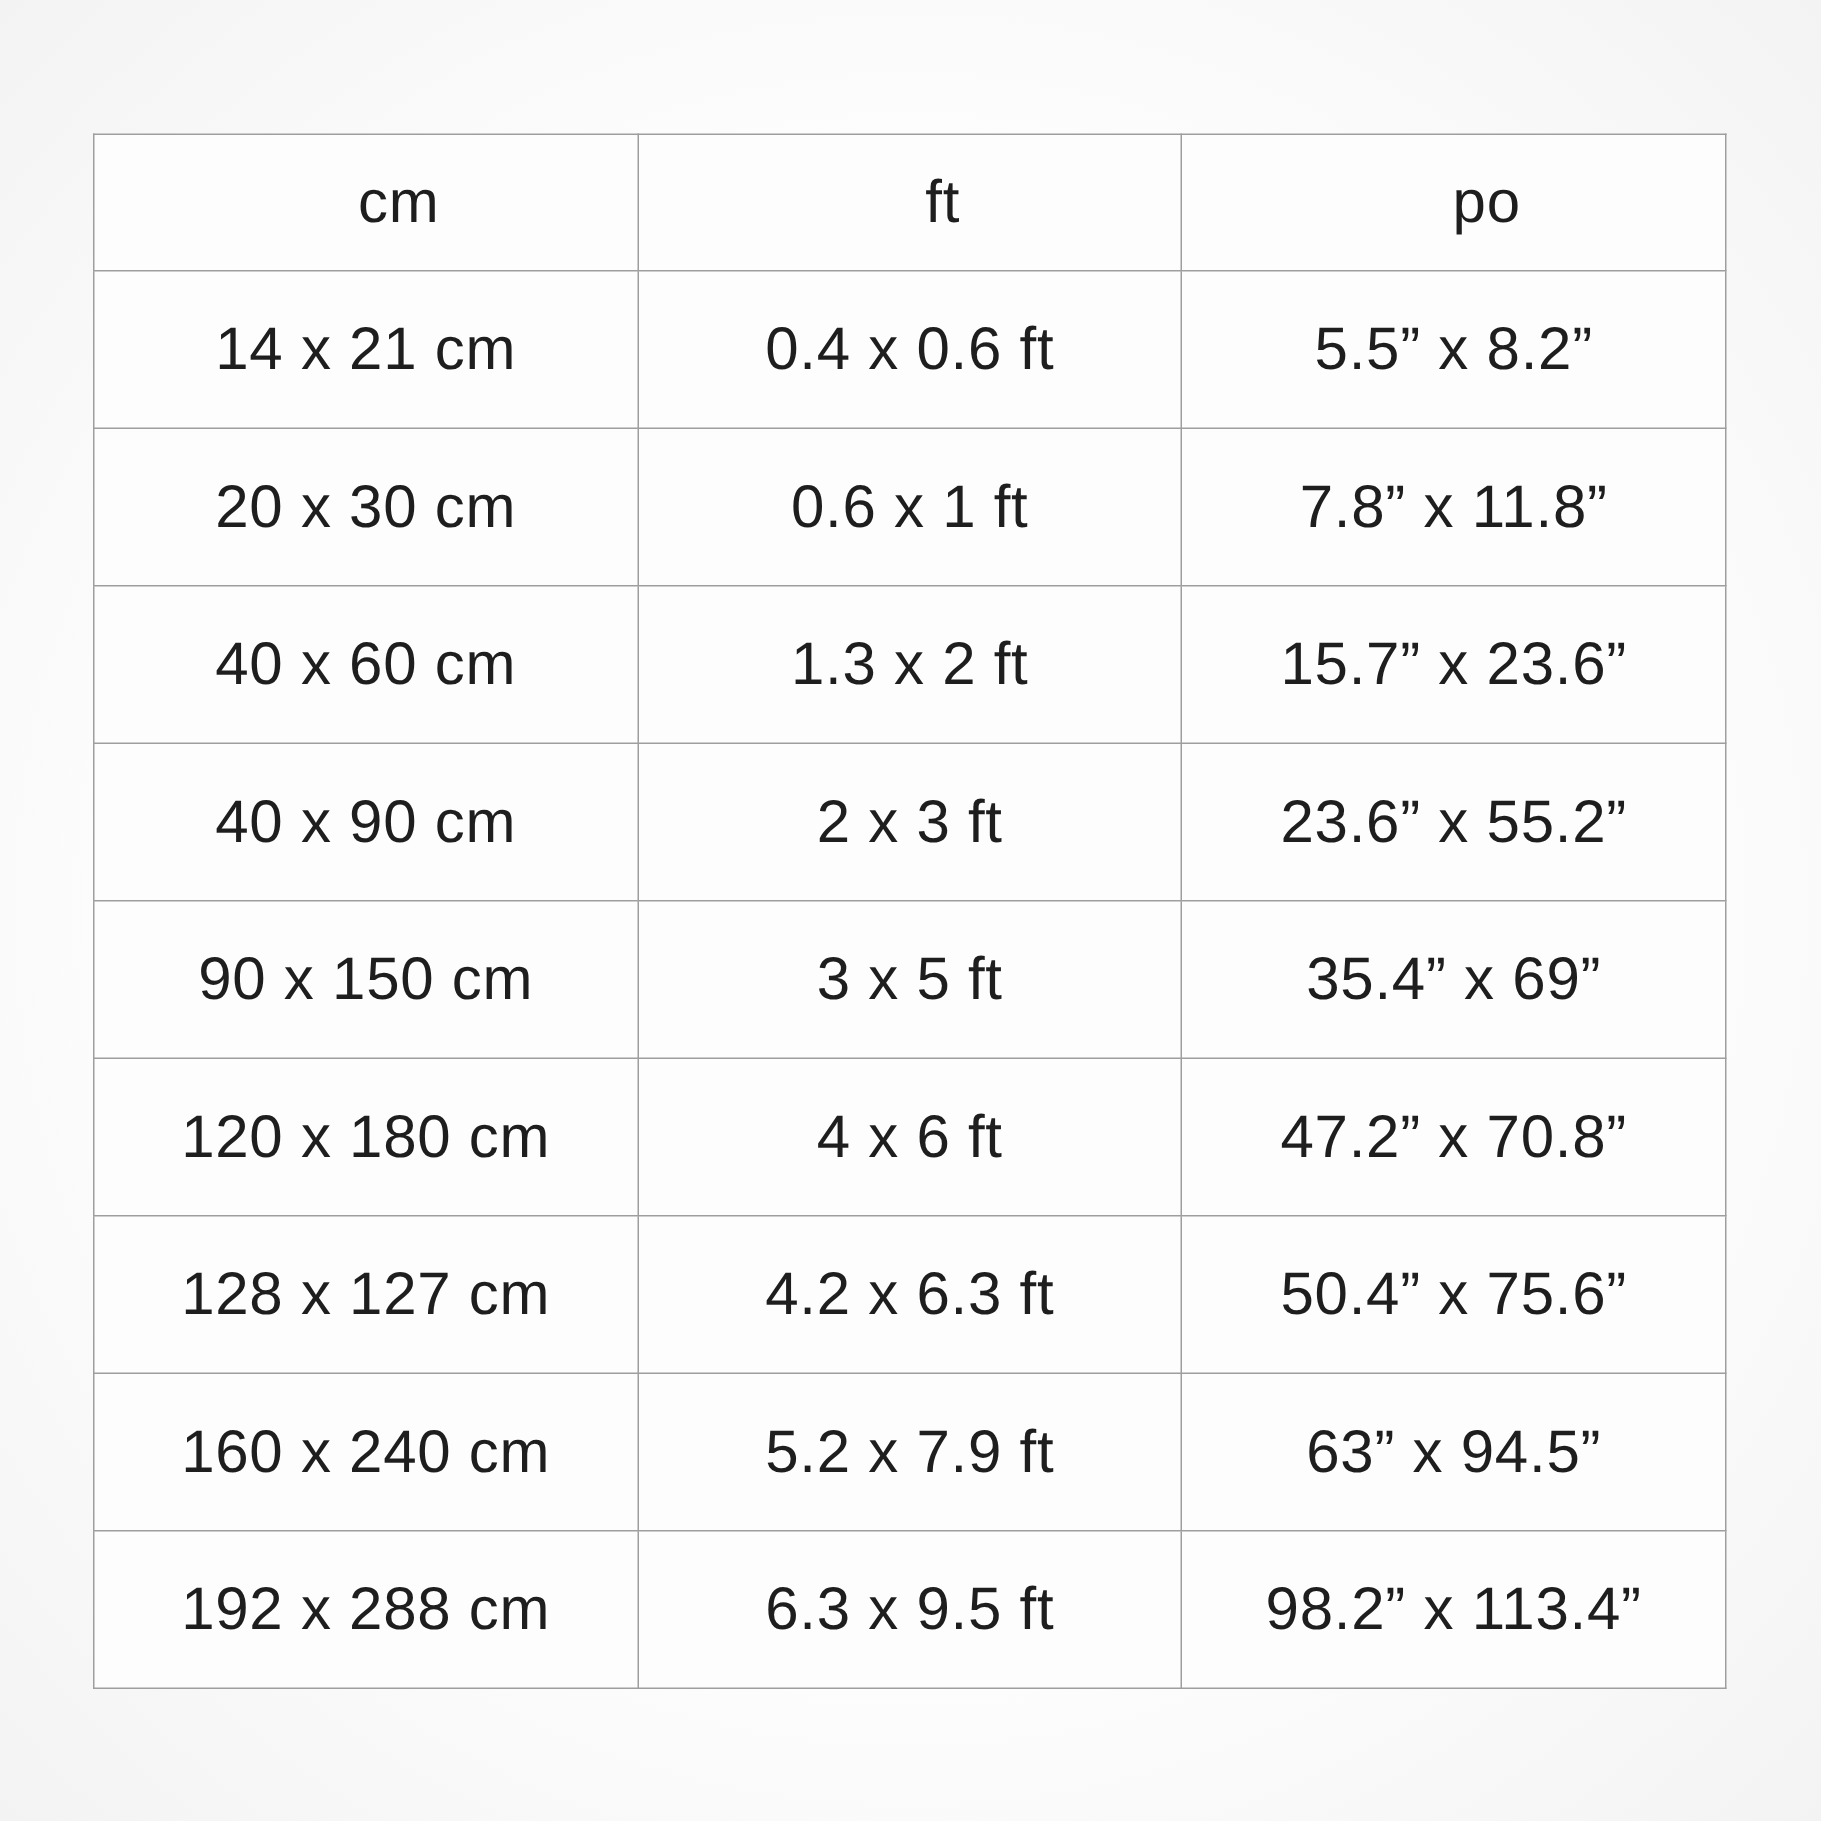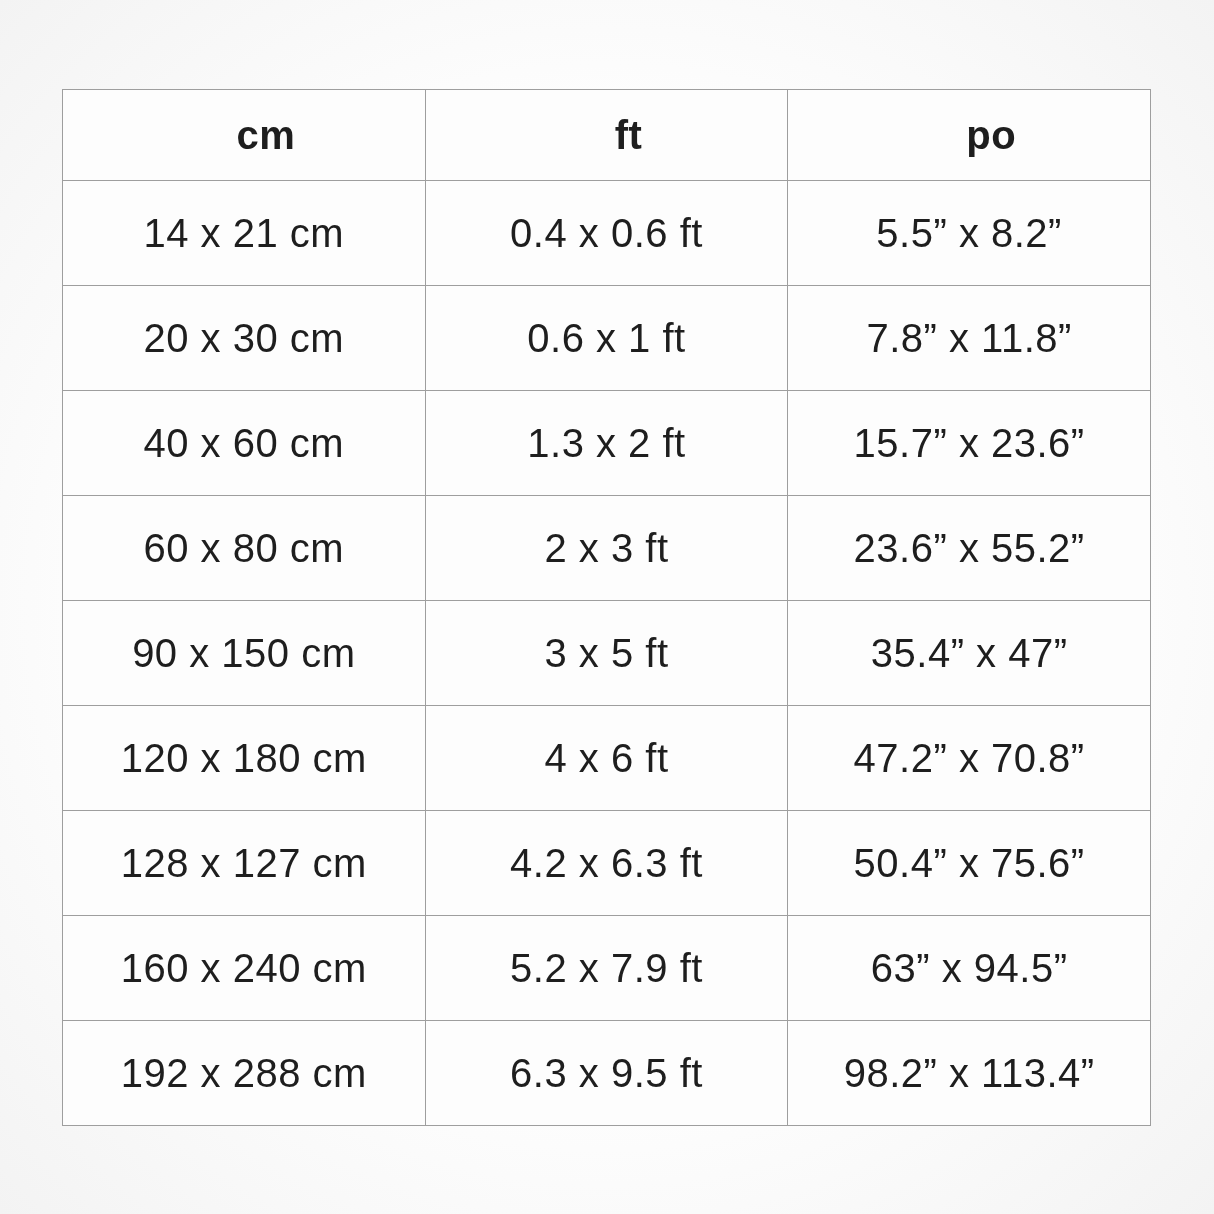--- a/index.html
+++ b/index.html
@@ -32,21 +32,21 @@
   table.size-table td {
     border: 1px solid #9e9e9e;
     text-align: center;
     vertical-align: middle;
     font-size: 40px;
     color: #1e1e1e;
     letter-spacing: 0.5px;
     padding: 0;
   }
   table.size-table th {
-    font-weight: 700;
+    font-weight: 400;
     height: 90px;
     padding-left: 44px;
   }
   table.size-table td {
     font-weight: 400;
     text-align: center;
   }
 </style>
 </head>
 <body>
@@ -70,28 +70,28 @@
         <td>20 x 30 cm</td>
         <td>0.6 x 1 ft</td>
         <td>7.8” x 11.8”</td>
       </tr>
       <tr>
         <td>40 x 60 cm</td>
         <td>1.3 x 2 ft</td>
         <td>15.7” x 23.6”</td>
       </tr>
       <tr>
-        <td>60 x 80 cm</td>
+        <td>40 x 90 cm</td>
         <td>2 x 3 ft</td>
         <td>23.6” x 55.2”</td>
       </tr>
       <tr>
         <td>90 x 150 cm</td>
         <td>3 x 5 ft</td>
-        <td>35.4” x 47”</td>
+        <td>35.4” x 69”</td>
       </tr>
       <tr>
         <td>120 x 180 cm</td>
         <td>4 x 6 ft</td>
         <td>47.2” x 70.8”</td>
       </tr>
       <tr>
         <td>128 x 127 cm</td>
         <td>4.2 x 6.3 ft</td>
         <td>50.4” x 75.6”</td>

